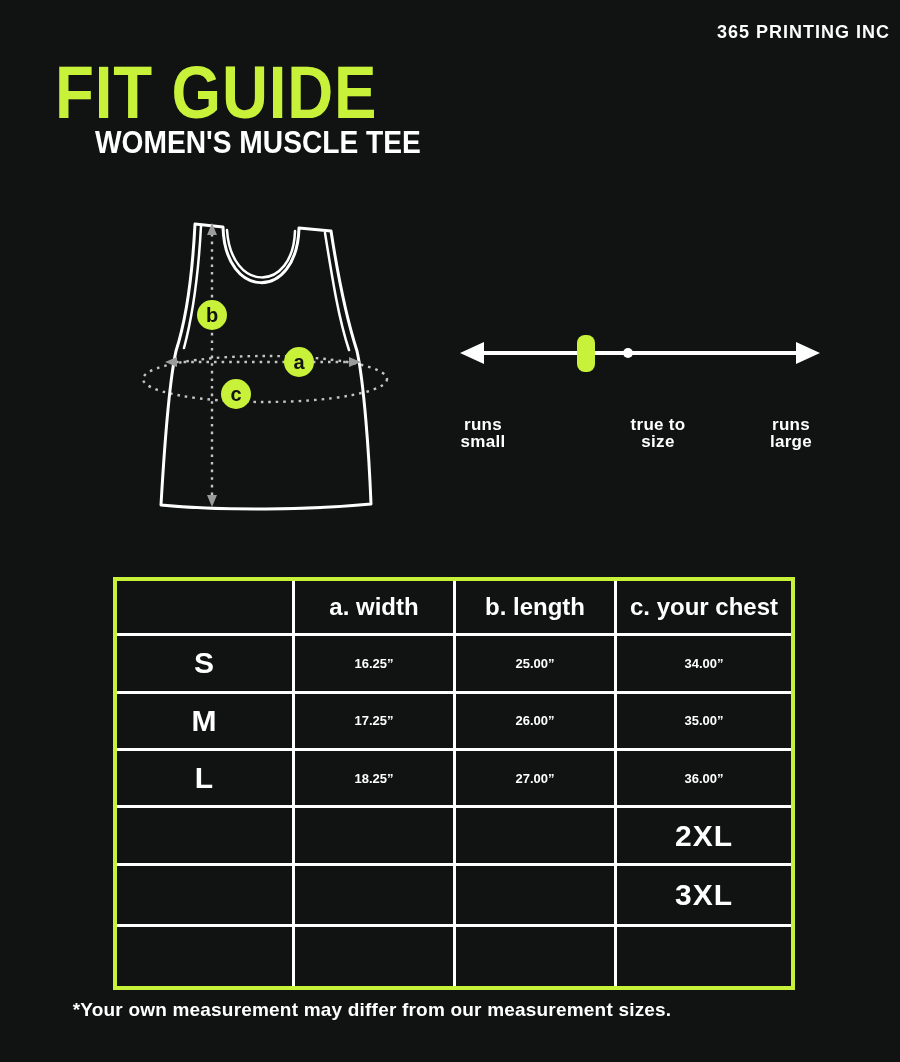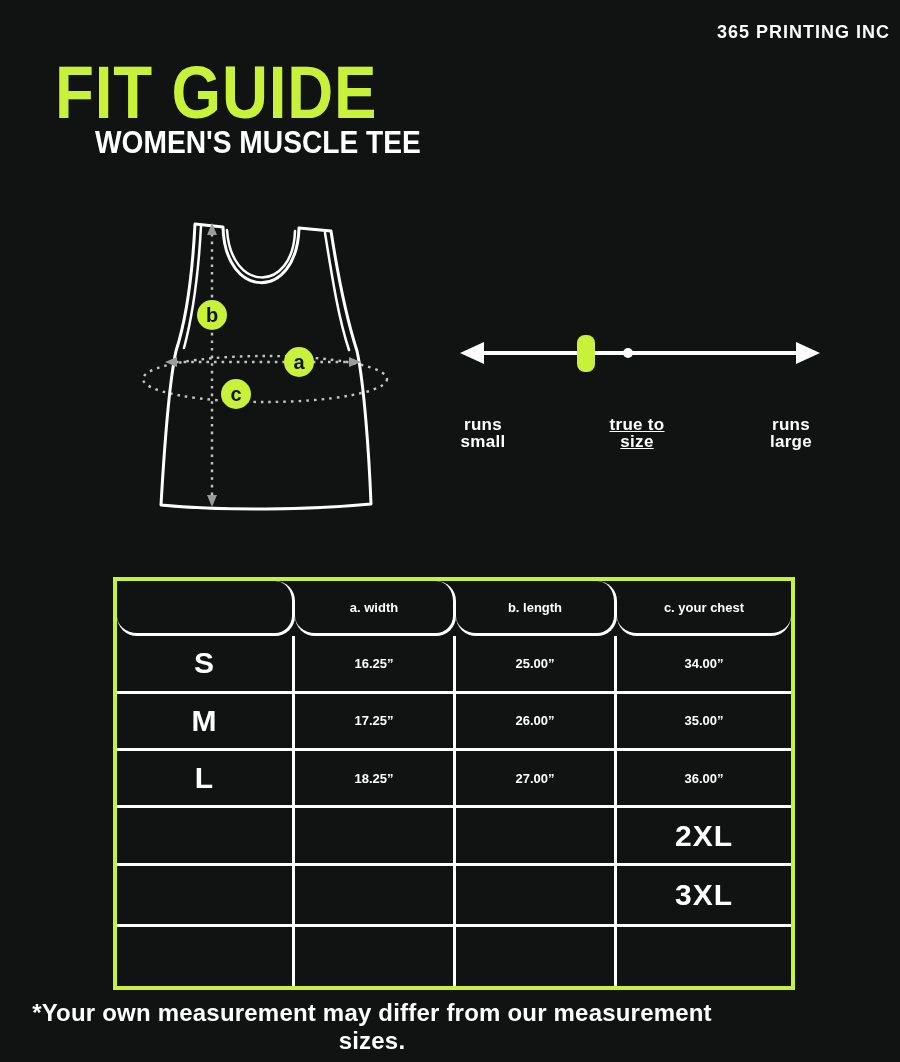--- a/index.html
+++ b/index.html
@@ -23,43 +23,43 @@
   }
   
   .tee-svg{left:128px;top:198px;}
   .scale-svg{left:440px;top:325px;}
   .scale-label{
     top:386px;text-align:center;font-size:17px;line-height:17px;
     letter-spacing:0.3px;
     margin-top:30px;
   }
   .lbl-small{left:438px;width:90px;}
-  .lbl-true {left:588px;width:98px;text-decoration:underline;}
+  .lbl-true {left:609px;width:98px;}
   .lbl-large{left:747px;width:88px;}
   
   .ftable{
     left:113px;top:577px;width:682px;height:413px;
     box-sizing:border-box;border:4px solid #c8f239;
     display:grid;
     grid-template-columns:178fr 161fr 161fr 174fr;
     grid-template-rows:56fr 58fr 58fr 58fr 59fr 61fr 60fr;
   }
   .cell{
     display:flex;align-items:center;justify-content:center;
     border-right:3px solid #fff;border-bottom:3px solid #fff;
     box-sizing:border-box;
   }
   .cell:nth-child(4n){border-right:none;}
   .cell:nth-child(n+25){border-bottom:none;}
-  .cell.head{font-size:13px;border-radius:20px;}
+  .cell.head{font-size:24px;}
   .cell.size{font-size:30px;letter-spacing:1px;}
   .cell.val{font-size:13px;}
   
   .footnote{
-    top:999px;left:0;width:744px;text-align:center;font-size:24px;
+    top:999px;left:0;width:744px;text-align:center;font-size:19px;
     letter-spacing:0.2px;
   }
 </style>
 </head>
 <body>
 
 <div id="canvas">
 
   <div class="abs brand">365 PRINTING INC</div>
   <h1 class="abs title">FIT GUIDE</h1>

